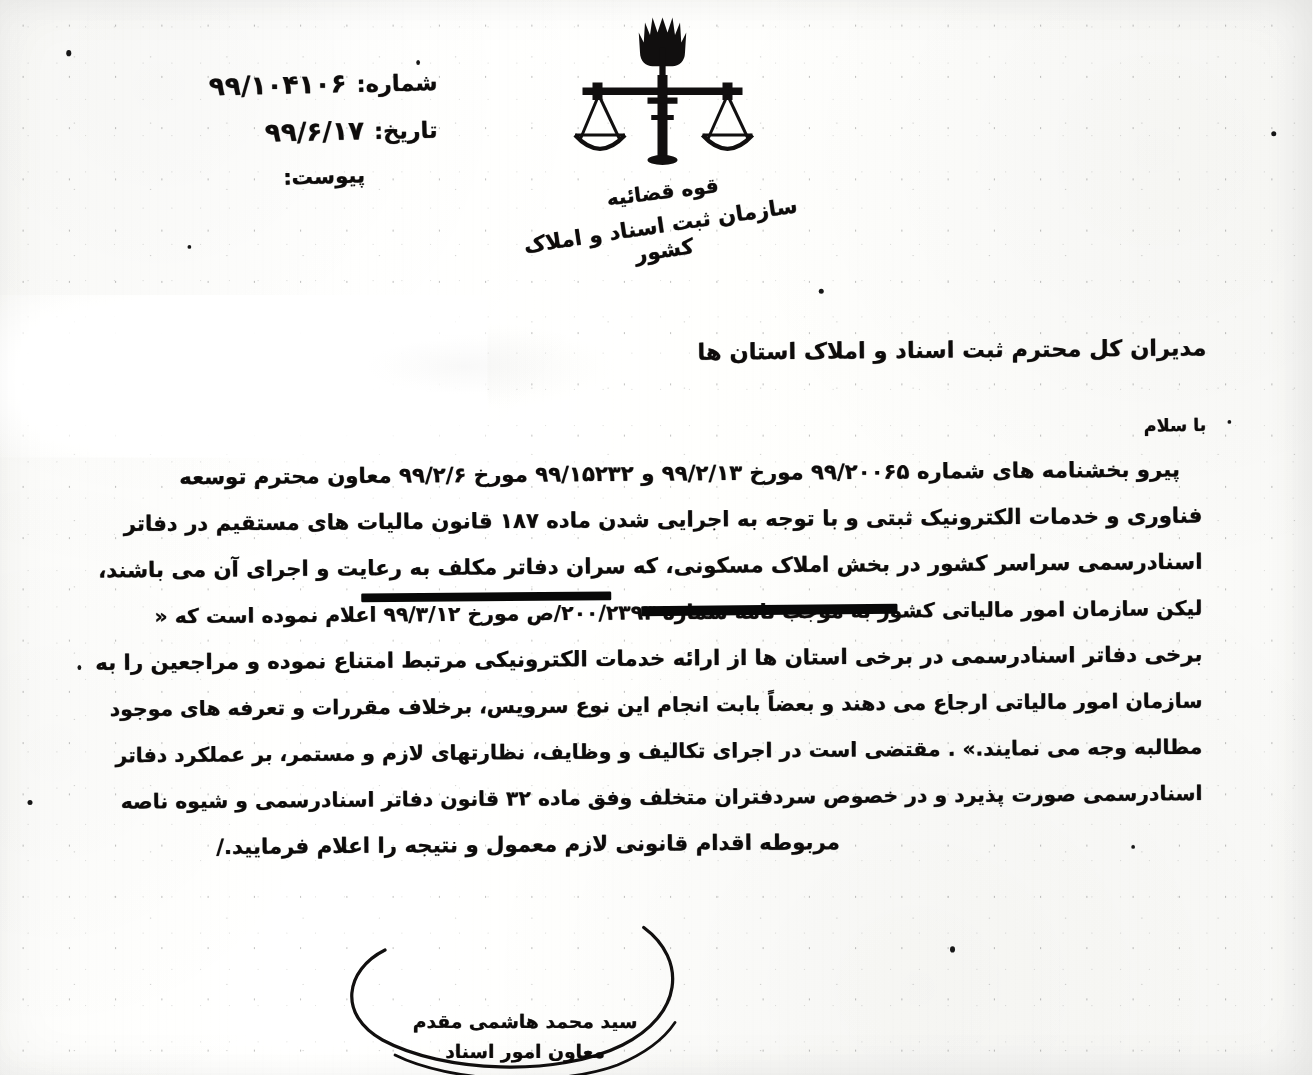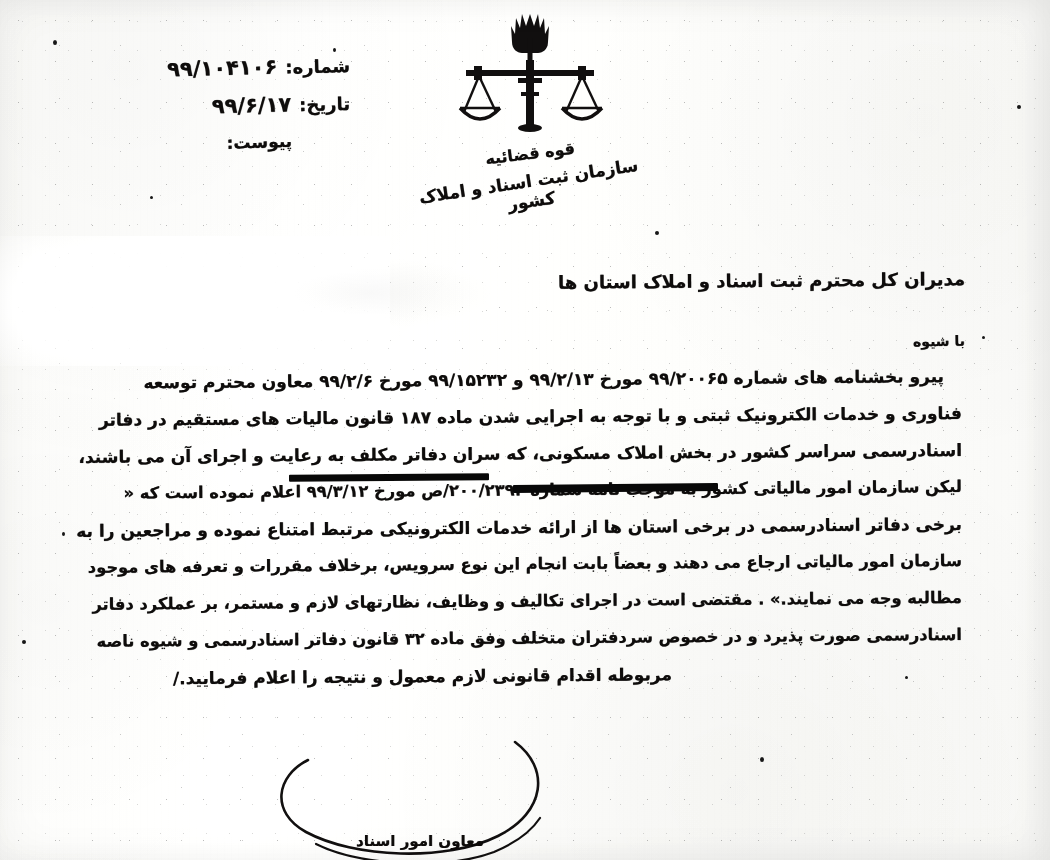--- a/index.html
+++ b/index.html
@@ -311,21 +311,21 @@
         <line x1="152" y1="68" x2="169" y2="104" stroke-width="2.4"></line>
         <path d="M132 100 Q152 122 172 100" fill="none" stroke-width="3.4"></path>
         <line x1="132" y1="100" x2="172" y2="100" stroke-width="2.4"></line>
       </g>
     </svg>
     <div class="org-line1 ink">قوه قضائیه</div>
     <div class="org-line2 ink">سازمان ثبت اسناد و املاک کشور</div>
   </div>
 
   <div class="addressee ink">مدیران کل محترم ثبت اسناد و املاک استان ها</div>
-  <div class="salutation ink">با شیوه</div>
+  <div class="salutation ink">با سلام</div>
 
   <div class="body-block">
     <div class="body-line indent-first ink">پیرو بخشنامه های شماره ۹۹/۲۰۰۶۵ مورخ ۹۹/۲/۱۳ و ۹۹/۱۵۲۳۲ مورخ ۹۹/۲/۶ معاون محترم توسعه</div>
     <div class="body-line ink">فناوری و خدمات الکترونیک ثبتی و با توجه به اجرایی شدن ماده ۱۸۷ قانون مالیات های مستقیم در دفاتر</div>
     <div class="body-line ink">اسنادرسمی سراسر کشور در بخش املاک مسکونی، که سران دفاتر مکلف به رعایت و اجرای آن می باشند،</div>
     <div class="body-line tight ink">لیکن سازمان امور مالیاتی کشور به موجب نامه شماره ۲۰۰/۲۳۹۳/ص مورخ ۹۹/۳/۱۲ اعلام نموده است که «</div>
     <div class="body-line ink">برخی دفاتر اسنادرسمی در برخی استان ها از ارائه خدمات الکترونیکی مرتبط امتناع نموده و مراجعین را به</div>
     <div class="body-line tight ink">سازمان امور مالیاتی ارجاع می دهند و بعضاً بابت انجام این نوع سرویس، برخلاف مقررات و تعرفه های موجود</div>
     <div class="body-line tight ink">مطالبه وجه می نمایند.» . مقتضی است در اجرای تکالیف و وظایف، نظارتهای لازم و مستمر، بر عملکرد دفاتر</div>
     <div class="body-line tight ink">اسنادرسمی صورت پذیرد و در خصوص سردفتران متخلف وفق ماده ۳۲ قانون دفاتر اسنادرسمی و شیوه ناصه</div>
@@ -334,17 +334,18 @@
 
   <div class="redaction redact-1"></div>
   <div class="redaction redact-2"></div>
 
   <div class="sig-block">
     <svg class="sig-swirl" viewBox="0 0 340 120">
       <path d="M265 2 C300 28 296 72 248 96 C196 122 104 118 56 92
                C20 72 26 36 58 20" fill="none" stroke="#161414" stroke-width="2.6" stroke-linecap="round"></path>
       <path d="M66 104 C110 126 196 130 244 112 C268 102 282 90 290 78" fill="none" stroke="#161414" stroke-width="2.2" stroke-linecap="round"></path>
     </svg>
+    <div class="sig-name ink">سید محمد هاشمی مقدم</div>
     <div class="sig-title ink">معاون امور اسناد</div>
   </div>
 
   <div class="edge-shadow"></div>
 </div>
 
 </body></html>

